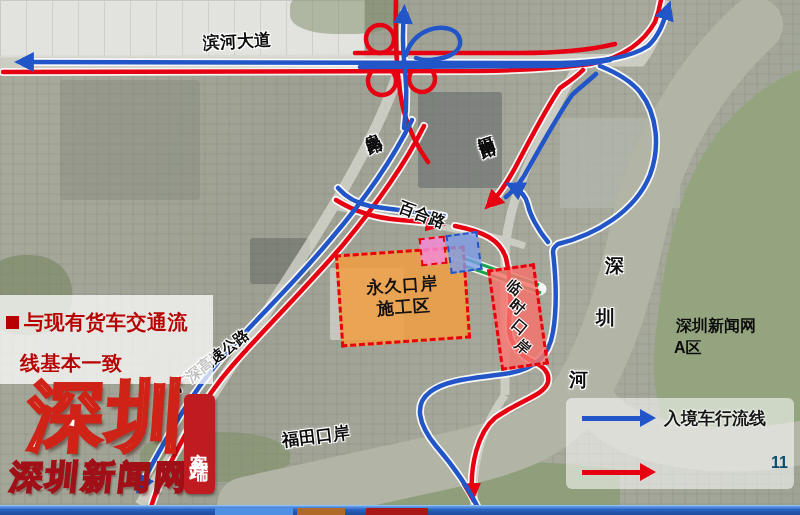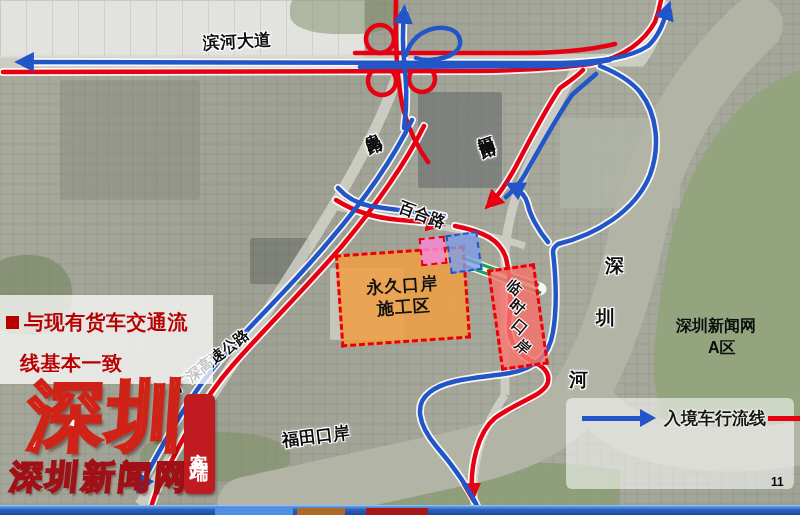--- a/index.html
+++ b/index.html
@@ -53,21 +53,21 @@
   .banner{position:absolute;left:0;top:295px;width:213px;height:89px;z-index:7;
     background:rgba(255,255,255,.74);padding:14px 6px 0 6px;}
   .banner .l1{display:flex;align-items:center;gap:5px;}
   .banner .sq{width:13px;height:13px;background:#b80000;flex:0 0 auto;}
   .banner .txt{font-size:20px;font-weight:bold;color:#b80000;letter-spacing:.5px;white-space:nowrap;}
   .banner .l2{margin:14px 0 0 14px;}
 
   
   .legend{position:absolute;left:566px;top:398px;width:228px;height:91px;z-index:7;
     background:rgba(255,255,255,.55);border-radius:6px;padding:7px 8px 4px 14px;
-    display:flex;justify-content:space-between;}
+    display:flex;flex-direction:column;justify-content:space-between;}
   .lrow{display:flex;align-items:center;height:26px;}
   .lsym{width:84px;flex:0 0 auto;position:relative;height:20px;}
   .ltext{font-size:17px;font-weight:bold;color:#141414;white-space:nowrap;
     text-shadow:0 0 3px #fff,0 0 3px #fff;}
   .arrow-line{position:absolute;left:2px;top:8px;width:62px;height:5px;}
   .arrow-head{position:absolute;left:60px;top:1px;width:0;height:0;
     border-top:9px solid transparent;border-bottom:9px solid transparent;}
   .greenlines{position:absolute;left:2px;top:5px;width:70px;}
   .greenlines div{height:3px;background:#17a54a;margin-bottom:2px;}
 
@@ -77,21 +77,21 @@
     text-shadow:3px 4px 3px rgba(60,15,10,.45);line-height:1;}
   .logo-site{position:absolute;left:10px;top:460px;z-index:8;font-size:33px;font-weight:bold;
     color:#fff;-webkit-text-stroke:2px #a21017;letter-spacing:3px;transform:skewX(-6deg);
     text-shadow:2px 3px 2px rgba(60,15,10,.4);line-height:1;}
   .badge{position:absolute;left:184px;top:394px;width:31px;height:100px;z-index:8;
     background:#c01b20;border-radius:6px;display:flex;align-items:center;justify-content:center;
     box-shadow:1px 2px 3px rgba(0,0,0,.35);}
   .badge span{writing-mode:vertical-rl;text-orientation:upright;color:#fff;font-size:19px;
     font-weight:bold;letter-spacing:4px;line-height:1;}
 
-  .page-num{position:absolute;left:771px;top:475px;z-index:9;font-size:12px;color:#000000;font-weight:bold;}
+  .page-num{position:absolute;left:771px;top:454px;z-index:9;font-size:16px;color:#0c4a6e;font-weight:bold;}
 
   
   .taskbar{position:absolute;left:0;bottom:0;width:800px;height:10px;z-index:10;
     background:linear-gradient(#6ca4ec,#2a63c0 40%,#1b4a9c);border-top:1px solid #8fc0f4;}
   .tb-item{position:absolute;top:2px;height:8px;border-radius:1px;}
 </style>
 </head>
 <body>
 
 <div class="stage">
@@ -198,21 +198,21 @@
   <div class="mlabel" style="left:203px;top:33px;font-size:17px;transform:rotate(-3deg);">滨河大道</div>
   <div class="mlabel vert" style="left:358px;top:122px;font-size:16px;transform:rotate(-20deg);">皇岗路</div>
   <div class="mlabel vert" style="left:472px;top:124px;font-size:16px;transform:rotate(-18deg);">福田南路</div>
   <div class="mlabel" style="left:398px;top:207px;font-size:16px;transform:rotate(20deg);">百合路</div>
   <div class="mlabel" style="left:176px;top:380px;font-size:15px;transform:rotate(-38deg);transform-origin:left center;">广深高速公路</div>
   <div class="mlabel" style="left:282px;top:428px;font-size:17px;transform:rotate(-7deg);">福田口岸</div>
   <div class="mlabel" style="left:605px;top:256px;font-size:19px;">深</div>
   <div class="mlabel" style="left:596px;top:308px;font-size:19px;">圳</div>
   <div class="mlabel" style="left:569px;top:370px;font-size:19px;">河</div>
   <div class="mlabel" style="left:676px;top:318px;font-size:16px;text-shadow:none;">深圳新闻网</div>
-  <div class="mlabel" style="left:708px;top:340px;font-size:16px;text-shadow:none;">A区</div>
+  <div class="mlabel" style="left:674px;top:340px;font-size:16px;text-shadow:none;">A区</div>
 
   <div class="banner">
     <div class="l1">
       <span class="sq"></span>
       <span class="txt">与现有货车交通流</span>
     </div>
     <div class="l2 txt">线基本一致</div>
   </div>
 
   <div class="legend">

